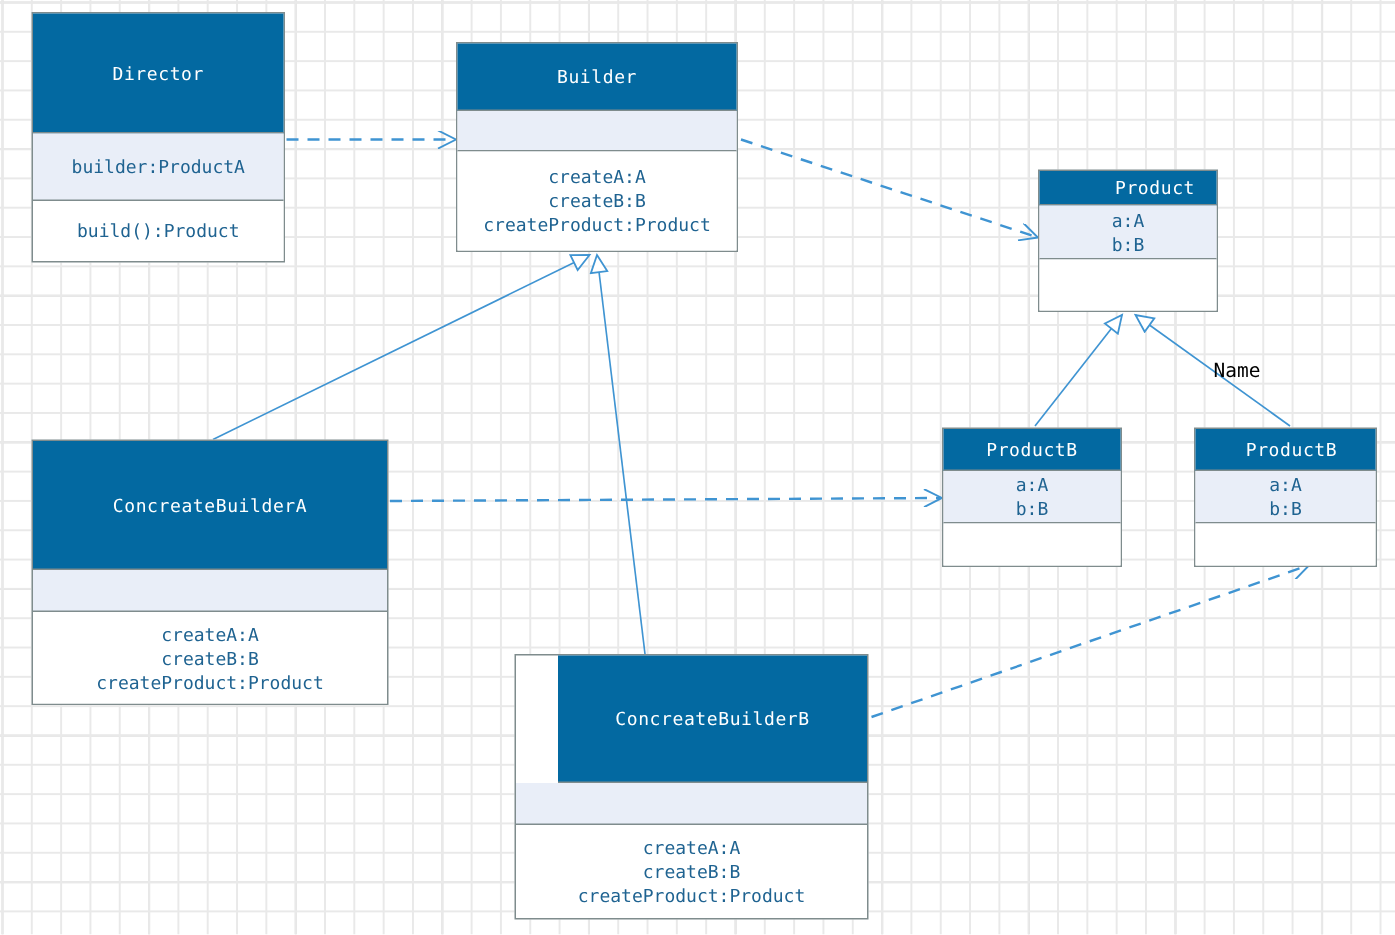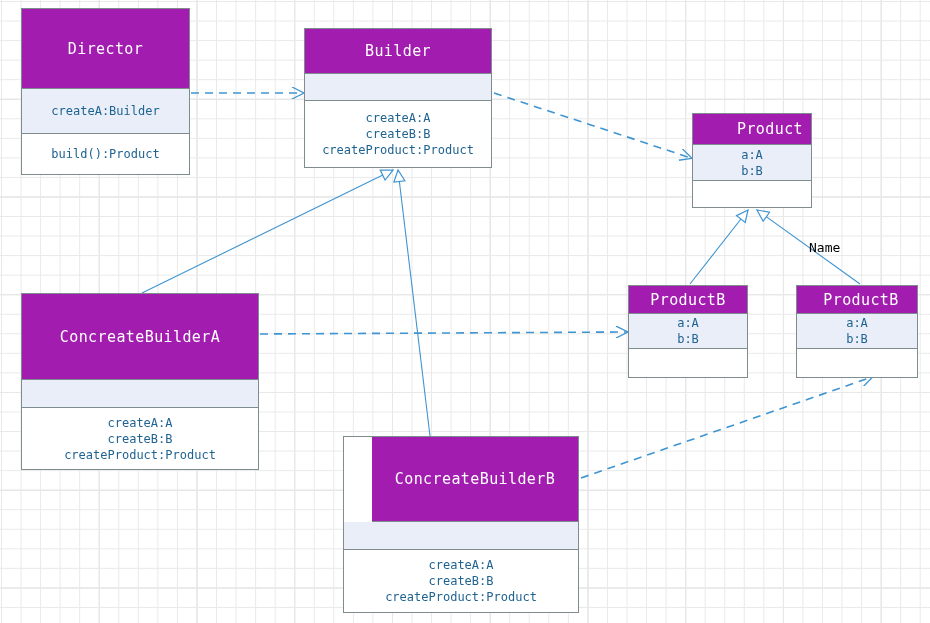--- a/index.html
+++ b/index.html
@@ -36,26 +36,26 @@
   }
   .uml-class {
     position: absolute;
     box-sizing: border-box;
     border: 1px solid #7f8c8d;
     background: #ffffff;
     display: flex;
     flex-direction: column;
   }
   .uml-header {
-    background: #a21caf;
+    background: #0369a1;
     color: #ffffff;
     display: flex;
     align-items: center;
     justify-content: center;
-    font-size: 15px;
+    font-size: 12px;
     letter-spacing: 0.4px;
     box-sizing: border-box;
     border-bottom: 1px solid #7f8c8d;
     white-space: nowrap;
   }
   .uml-attrs {
     background: #e9eef8;
     color: #1f6391;
     display: flex;
     flex-direction: column;
@@ -118,39 +118,39 @@
     <line x1="860" y1="284" x2="757" y2="210" stroke="#3f94d2" stroke-width="1.1" marker-end="url(#hollowTri)"></line>
 
     <line x1="260" y1="334" x2="627" y2="332" stroke="#3f94d2" stroke-width="1.6" stroke-dasharray="8,6" marker-end="url(#openArrow)"></line>
 
     <line x1="581" y1="478" x2="872" y2="377" stroke="#3f94d2" stroke-width="1.6" stroke-dasharray="8,6" marker-end="url(#openArrow)"></line>
   </svg>
 
   <div class="uml-class" style="left:21px; top:8px; width:169px; height:167px;">
     <div class="uml-header" style="height:80px;">Director</div>
     <div class="uml-attrs" style="height:45px;">
-      <span>createA:Builder</span>
+      <span>builder:ProductA</span>
     </div>
     <div class="uml-methods">
       <span>build():Product</span>
     </div>
   </div>
 
   <div class="uml-class" style="left:304px; top:28px; width:188px; height:140px;">
     <div class="uml-header" style="height:45px;">Builder</div>
     <div class="uml-attrs" style="height:27px;"></div>
     <div class="uml-methods">
       <span>createA:A</span>
       <span>createB:B</span>
       <span>createProduct:Product</span>
     </div>
   </div>
 
   <div class="uml-class" style="left:692px; top:113px; width:120px; height:95px;">
-    <div class="uml-header" style="height:31px;padding-left:36px;">Product</div>
+    <div class="uml-header" style="height:23px;padding-left:36px;">Product</div>
     <div class="uml-attrs" style="height:36px;">
       <span>a:A</span>
       <span>b:B</span>
     </div>
     <div class="uml-methods"></div>
   </div>
 
   <div class="uml-class" style="left:21px; top:293px; width:238px; height:177px;">
     <div class="uml-header" style="height:86px;">ConcreateBuilderA</div>
     <div class="uml-attrs" style="height:28px;"></div>

